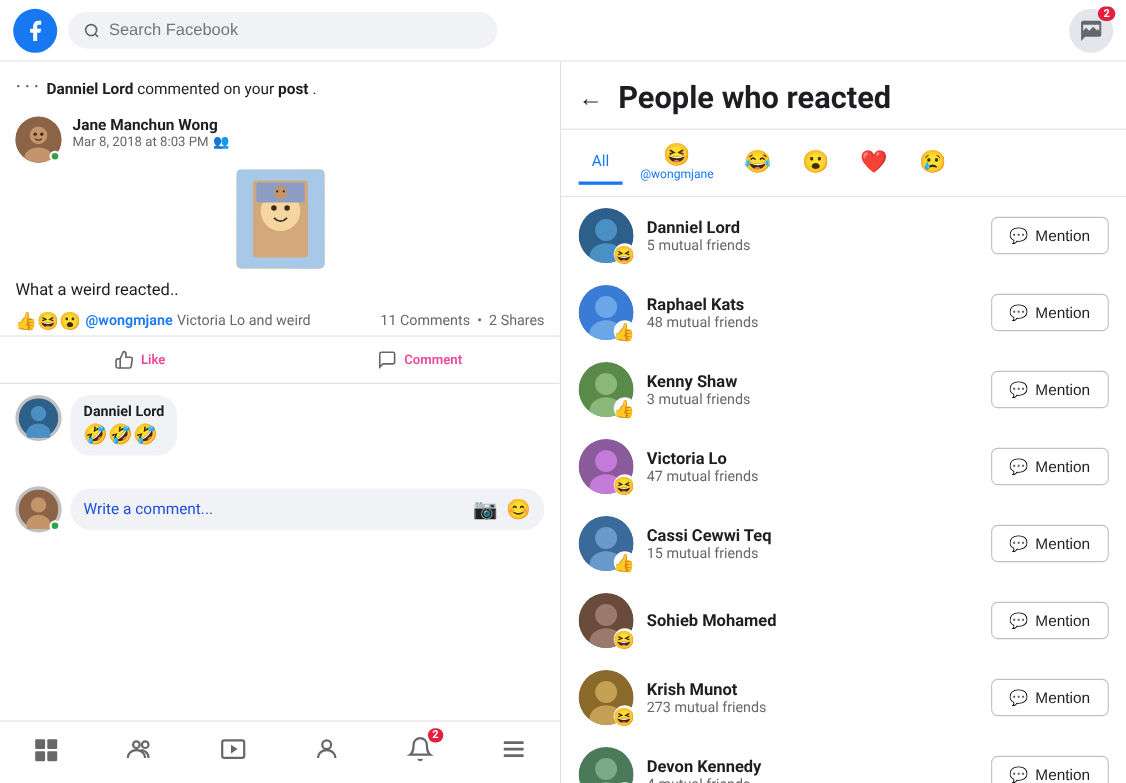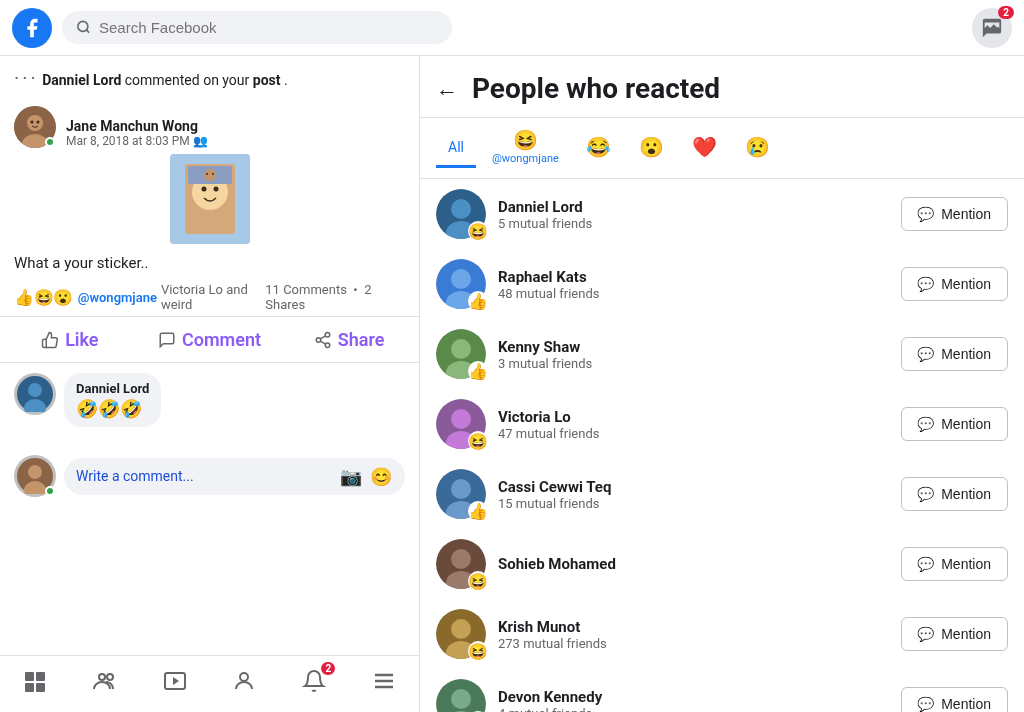--- a/index.html
+++ b/index.html
@@ -31,21 +31,21 @@
       display: flex;
       align-items: center;
       justify-content: center;
       color: white;
       font-size: 24px;
       font-weight: bold;
       flex-shrink: 0;
     }
     .search-bar {
       display: flex;
-      align-items: flex-start;
+      align-items: flex-end;
       background: #f0f2f5;
       border-radius: 20px;
       padding: 8px 14px;
       gap: 8px;
       flex: 1;
       max-width: 390px;
     }
     .search-bar input {
       border: none;
       background: transparent;
@@ -80,21 +80,21 @@
 
     
     .main-content {
       display: flex;
       flex: 1;
       overflow: hidden;
     }
 
     
     .left-panel {
-      width: 420px;
+      width: 510px;
       background: white;
       display: flex;
       flex-direction: column;
       overflow: hidden;
       border-right: 1px solid #e0e0e0;
     }
 
     
     .notification-bar {
       padding: 10px 14px 6px 14px;
@@ -114,21 +114,21 @@
     }
 
     
     .post-container {
       flex: 1;
       overflow-y: auto;
       padding: 0;
     }
     .post-header {
       display: flex;
-      align-items: flex-end;
+      align-items: flex-start;
       padding: 10px 14px 6px 14px;
       gap: 10px;
     }
     .avatar-wrap {
       position: relative;
       flex-shrink: 0;
     }
     .avatar {
       width: 42px;
       height: 42px;
@@ -213,22 +213,22 @@
       padding: 4px 0;
       border-bottom: 1px solid #e0e0e0;
     }
     .action-btn {
       flex: 1;
       display: flex;
       align-items: center;
       justify-content: center;
       gap: 6px;
       padding: 8px 0;
-      font-size: 18px;
-      color: #8b5cf6;
+      font-size: 12px;
+      color: #ec4899;
       font-weight: 600;
       cursor: pointer;
       border-radius: 4px;
     }
 
     
     .comments-section {
       padding: 10px 14px;
     }
     .comment-item {
@@ -523,21 +523,21 @@
             <path d="M34 44 Q40 50 46 44" stroke="#3d2b1a" stroke-width="1.5" fill="none"></path>
             <rect x="18" y="12" width="44" height="18" rx="2" fill="#8b9dc3"></rect>
             <circle cx="40" cy="21" r="6" fill="#c4956a"></circle>
             <circle cx="37" cy="20" r="1" fill="#3d2b1a"></circle>
             <circle cx="43" cy="20" r="1" fill="#3d2b1a"></circle>
           </svg>
         </div>
       </div>
 
       <div class="post-text">
-        <span>What a your sticker..</span>
+        <span>What a weird reacted..</span>
       </div>
 
       <div class="reactions-row">
         <div class="reactions-left">
           <div class="reaction-emojis">
             <span class="reaction-emoji">👍</span>
             <span class="reaction-emoji">😆</span>
             <span class="reaction-emoji">😮</span>
           </div>
           <span class="mention" style="color:#1877f2;font-weight:600;">@wongmjane</span>
@@ -556,30 +556,20 @@
             <path d="M14 9V5a3 3 0 0 0-3-3l-4 9v11h11.28a2 2 0 0 0 2-1.7l1.38-9a2 2 0 0 0-2-2.3H14z"></path>
             <path d="M7 22H4a2 2 0 0 1-2-2v-7a2 2 0 0 1 2-2h3"></path>
           </svg>
           <span>Like</span>
         </div>
         <div class="action-btn">
           <svg width="18" height="18" viewBox="0 0 24 24" fill="none" stroke="#65676b" stroke-width="2">
             <path d="M21 15a2 2 0 0 1-2 2H7l-4 4V5a2 2 0 0 1 2-2h14a2 2 0 0 1 2 2z"></path>
           </svg>
           <span>Comment</span>
-        </div>
-        <div class="action-btn">
-          <svg width="18" height="18" viewBox="0 0 24 24" fill="none" stroke="#65676b" stroke-width="2">
-            <circle cx="18" cy="5" r="3"></circle>
-              <circle cx="6" cy="12" r="3"></circle>
-              <circle cx="18" cy="19" r="3"></circle>
-            <line x1="8.59" y1="13.51" x2="15.42" y2="17.49"></line>
-            <line x1="15.41" y1="6.51" x2="8.59" y2="10.49"></line>
-          </svg>
-          <span>Share</span>
         </div>
       </div>
 
       <div class="comments-section">
         <div class="comment-item">
           <div class="avatar-wrap">
             <div class="avatar">
               <svg width="36" height="36" viewBox="0 0 36 36">
                 <circle cx="18" cy="18" r="18" fill="#2c5f8a"></circle>
                 <circle cx="18" cy="14" r="7" fill="#4a90c4"></circle>

